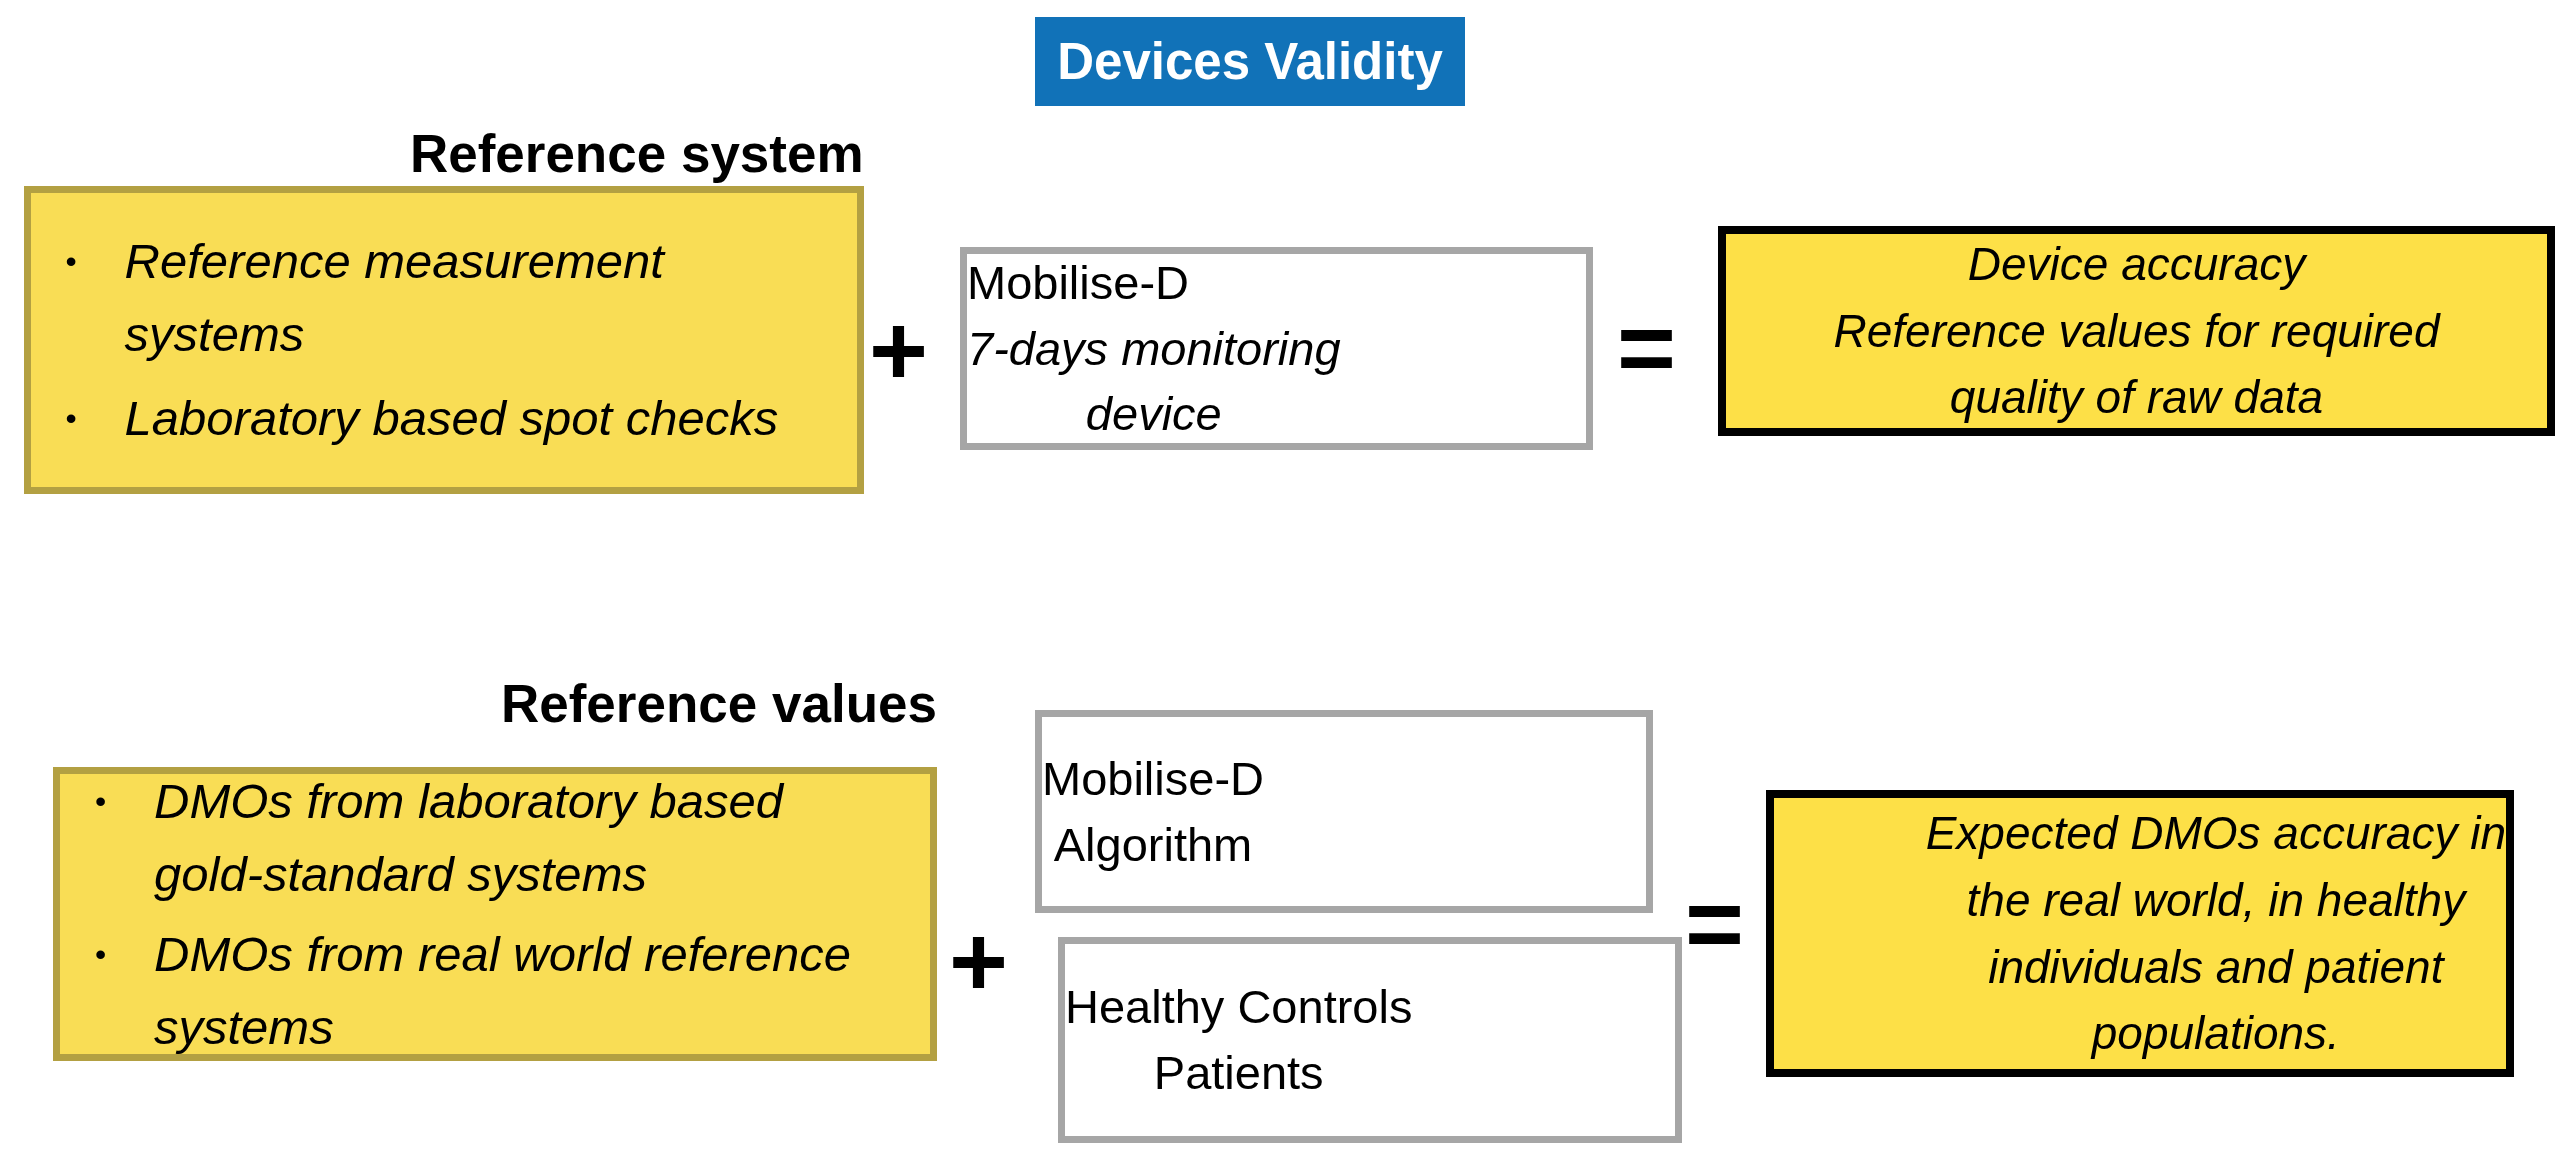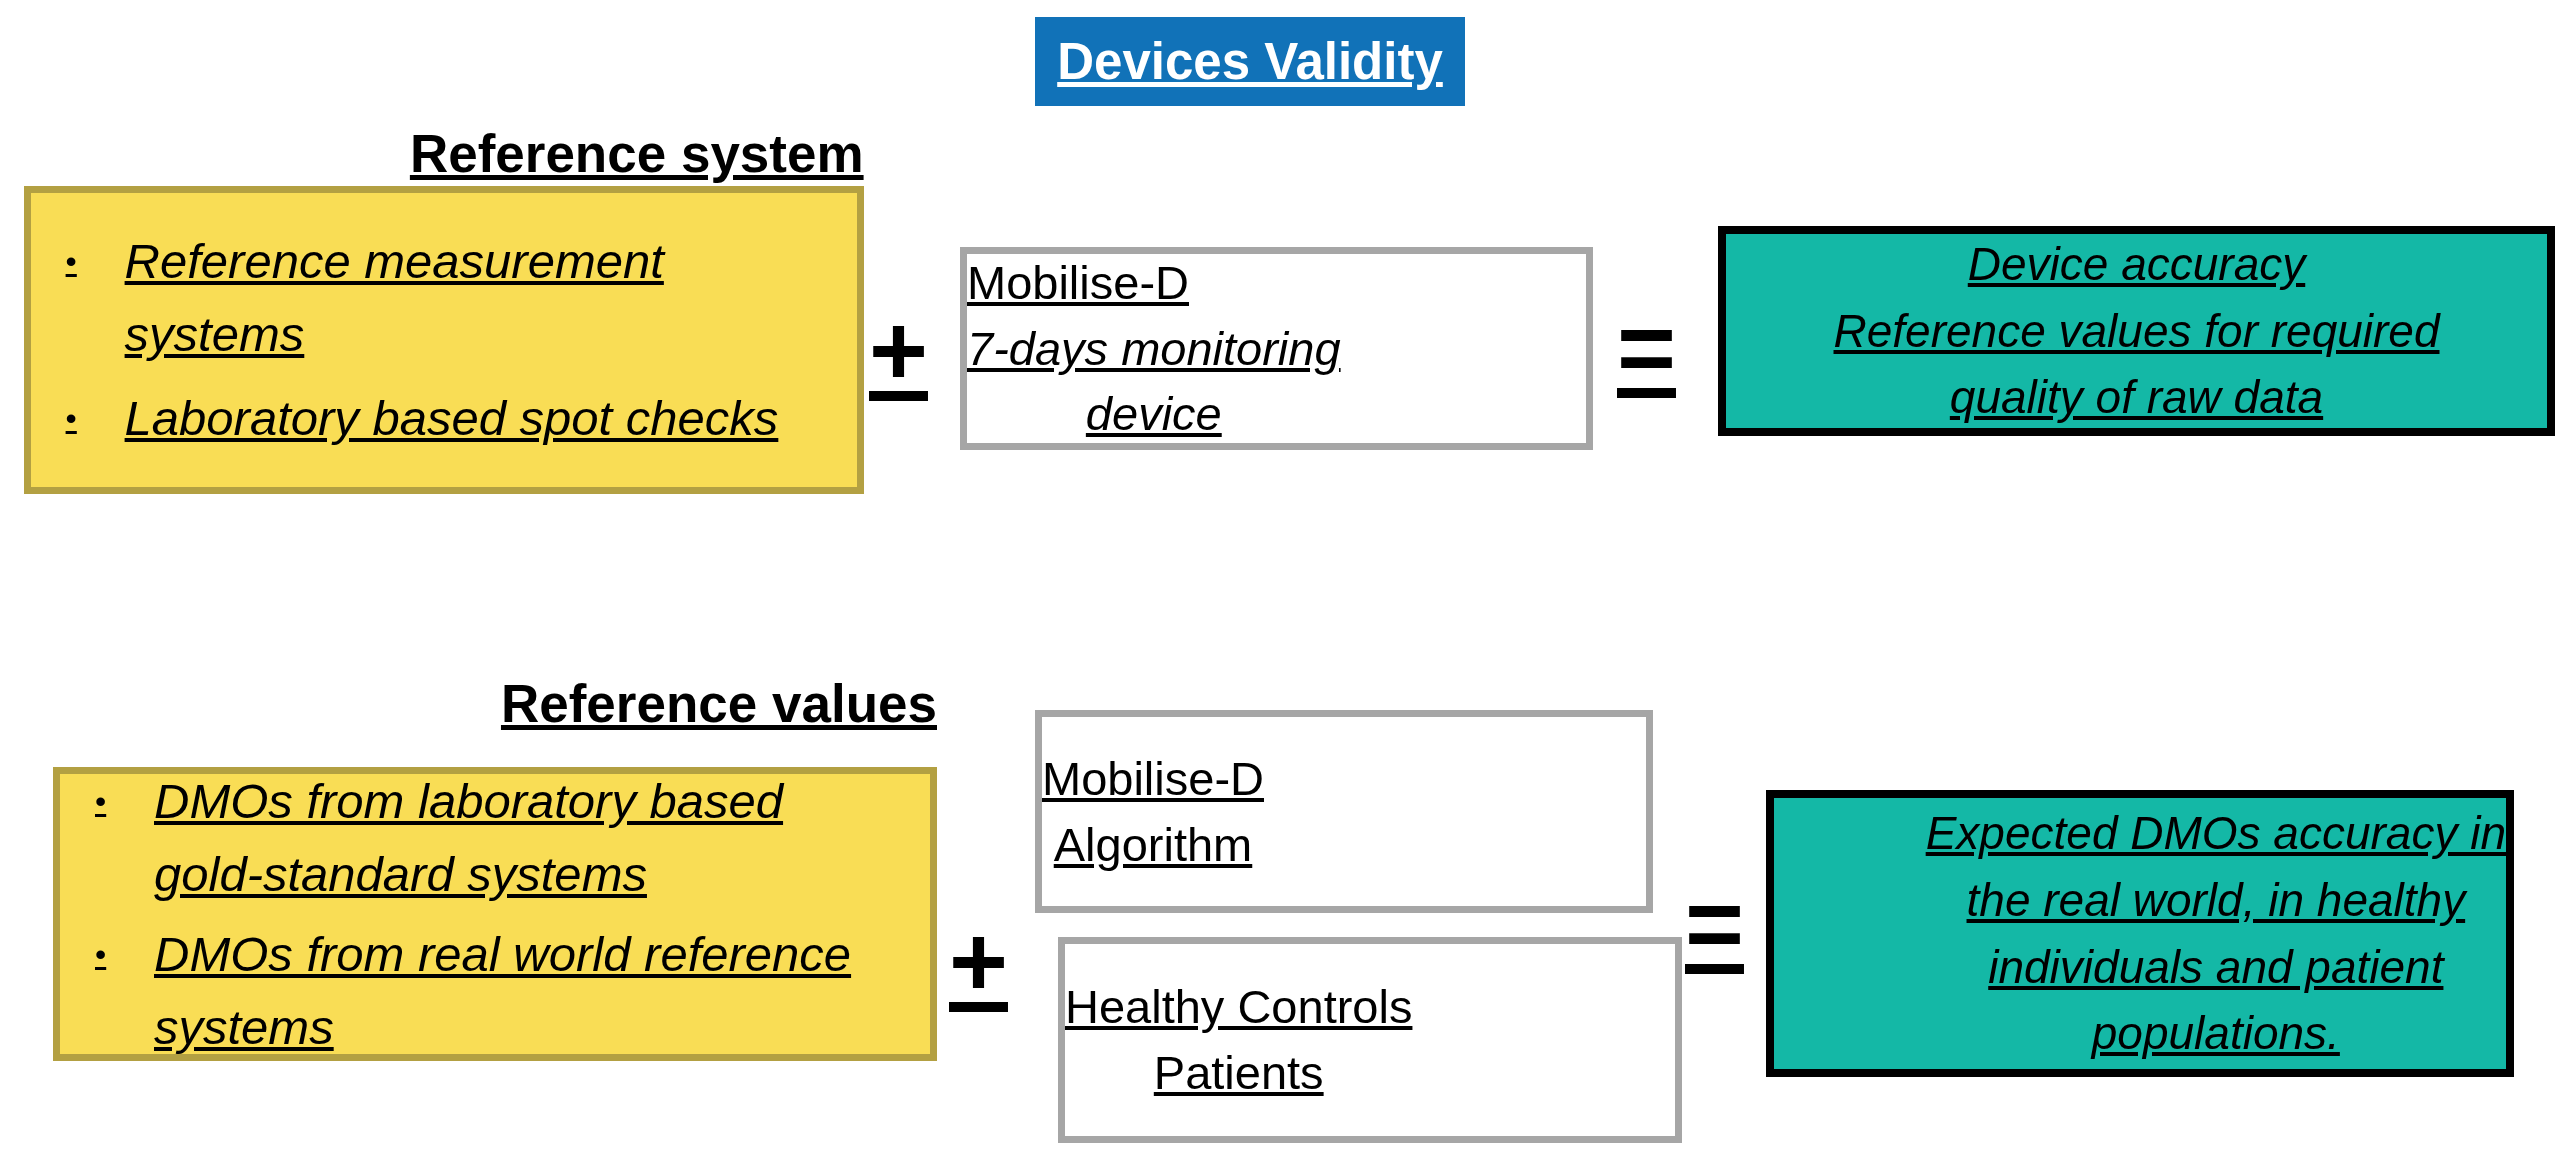--- a/index.html
+++ b/index.html
@@ -7,21 +7,21 @@
   body { font-family: "Liberation Sans", sans-serif; color: #000000; }
 
   .canvas {
     position: relative;
     width: 2576px;
     height: 1162px;
     background: #ffffff;
     overflow: hidden;
   }
 
-  .abs { position: absolute; text-decoration: underline; }
+  .abs { position: absolute; }
 
   .badge {
     background: #1172B8;
     color: #ffffff;
     font-weight: bold;
     font-size: 51px;
     display: flex;
     align-items: center;
     justify-content: center;
     text-align: center;
@@ -78,21 +78,21 @@
     align-items: flex-start;
     justify-content: center;
     text-align: center;
     font-size: 47px;
     line-height: 1.4;
   }
   .wbox .ml { white-space: pre-line; }
   .it { font-style: italic; }
 
   .gbox {
-    background: #14b8a6;
+    background: #fde047;
     border: 8.3px solid #000000;
     display: flex;
     align-items: center;
     justify-content: center;
     text-align: center;
     font-style: italic;
     font-size: 46px;
     line-height: 1.45;
   }
   .gbox .ml { white-space: pre-line; }

